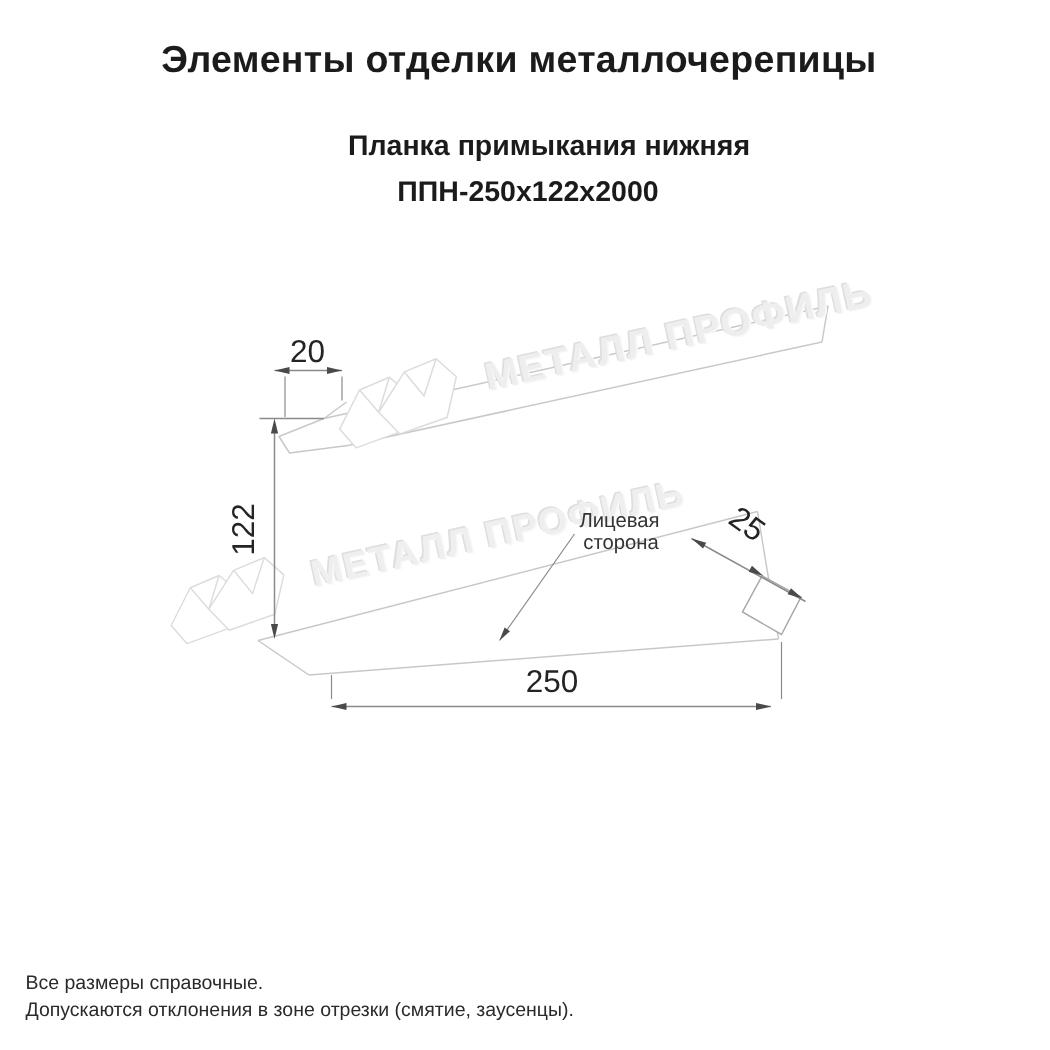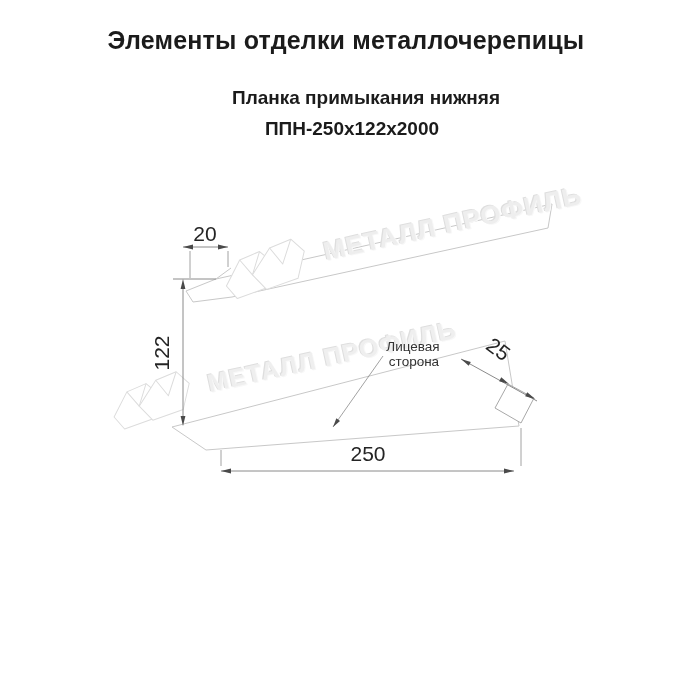--- a/index.html
+++ b/index.html
@@ -135,14 +135,18 @@
 
     <g>
       <line class="extline" x1="333" y1="427" x2="383" y2="356"></line>
       <polygon class="arrow" points="333,427 336.4,418.3 340,420.9"></polygon>
       <text class="lbl" x="413" y="351" text-anchor="middle">Лицевая</text>
       <text class="lbl" x="414" y="366" text-anchor="middle">сторона</text>
     </g>
 
   </svg>
 
+  <div class="footnotes">
+    <p>Все размеры справочные.</p>
+    <p>Допускаются отклонения в зоне отрезки (смятие, заусенцы).</p>
+  </div>
 
 </div>
 
 </body></html>

